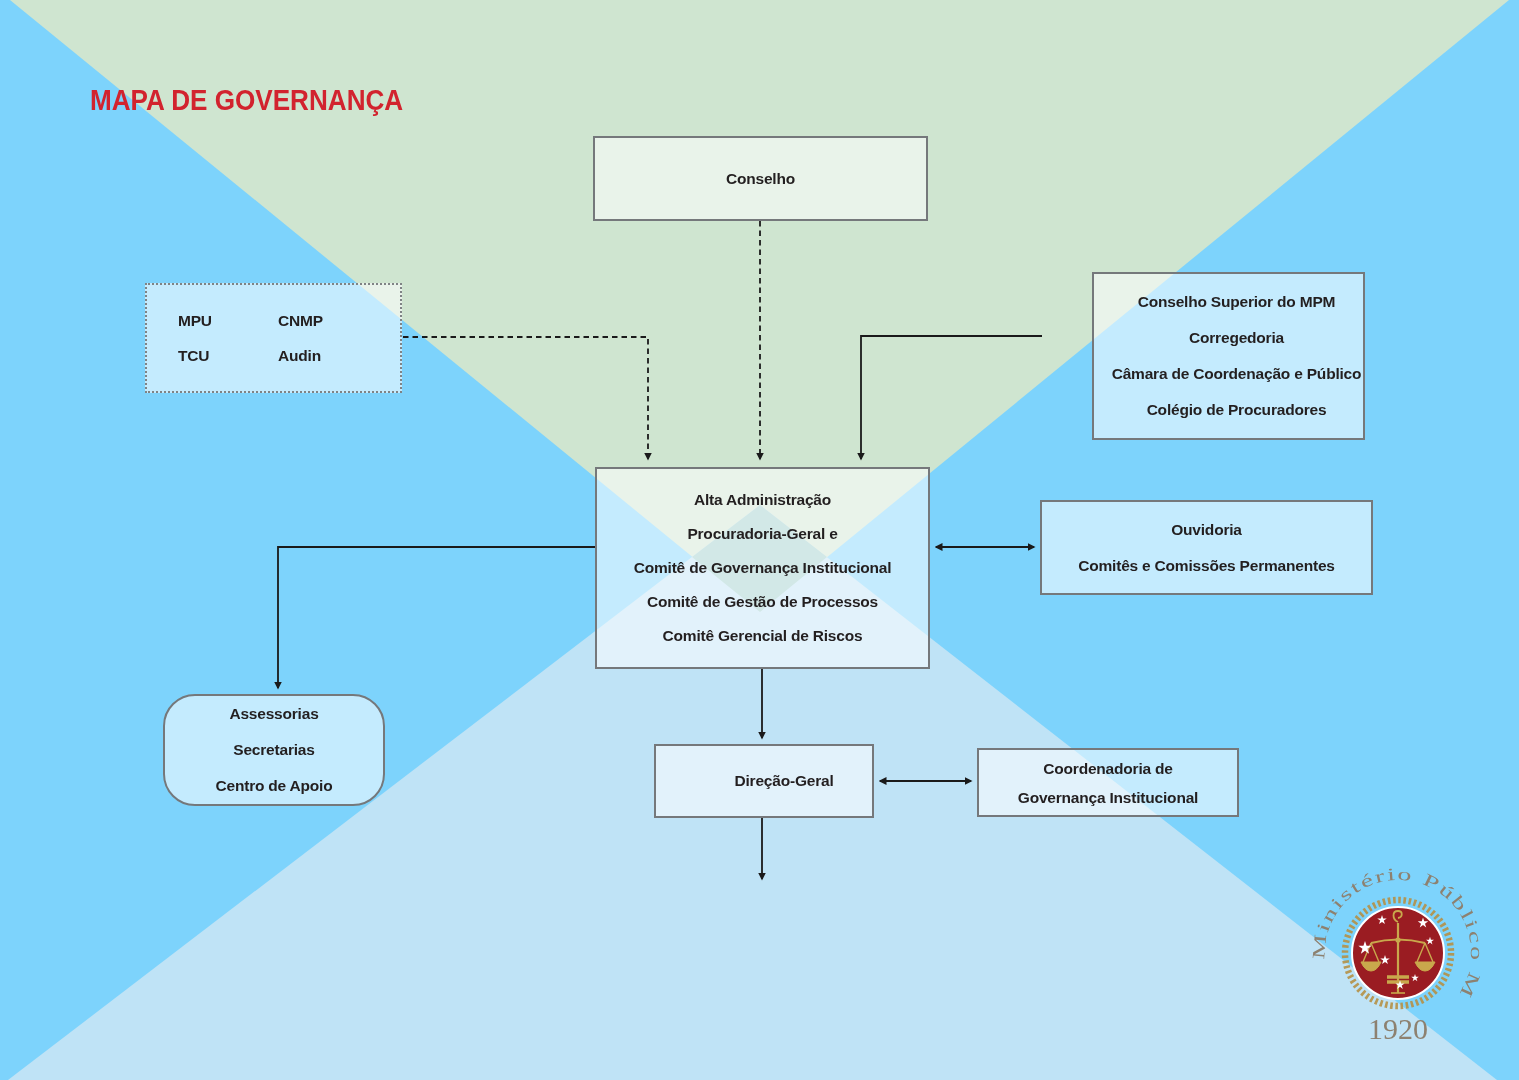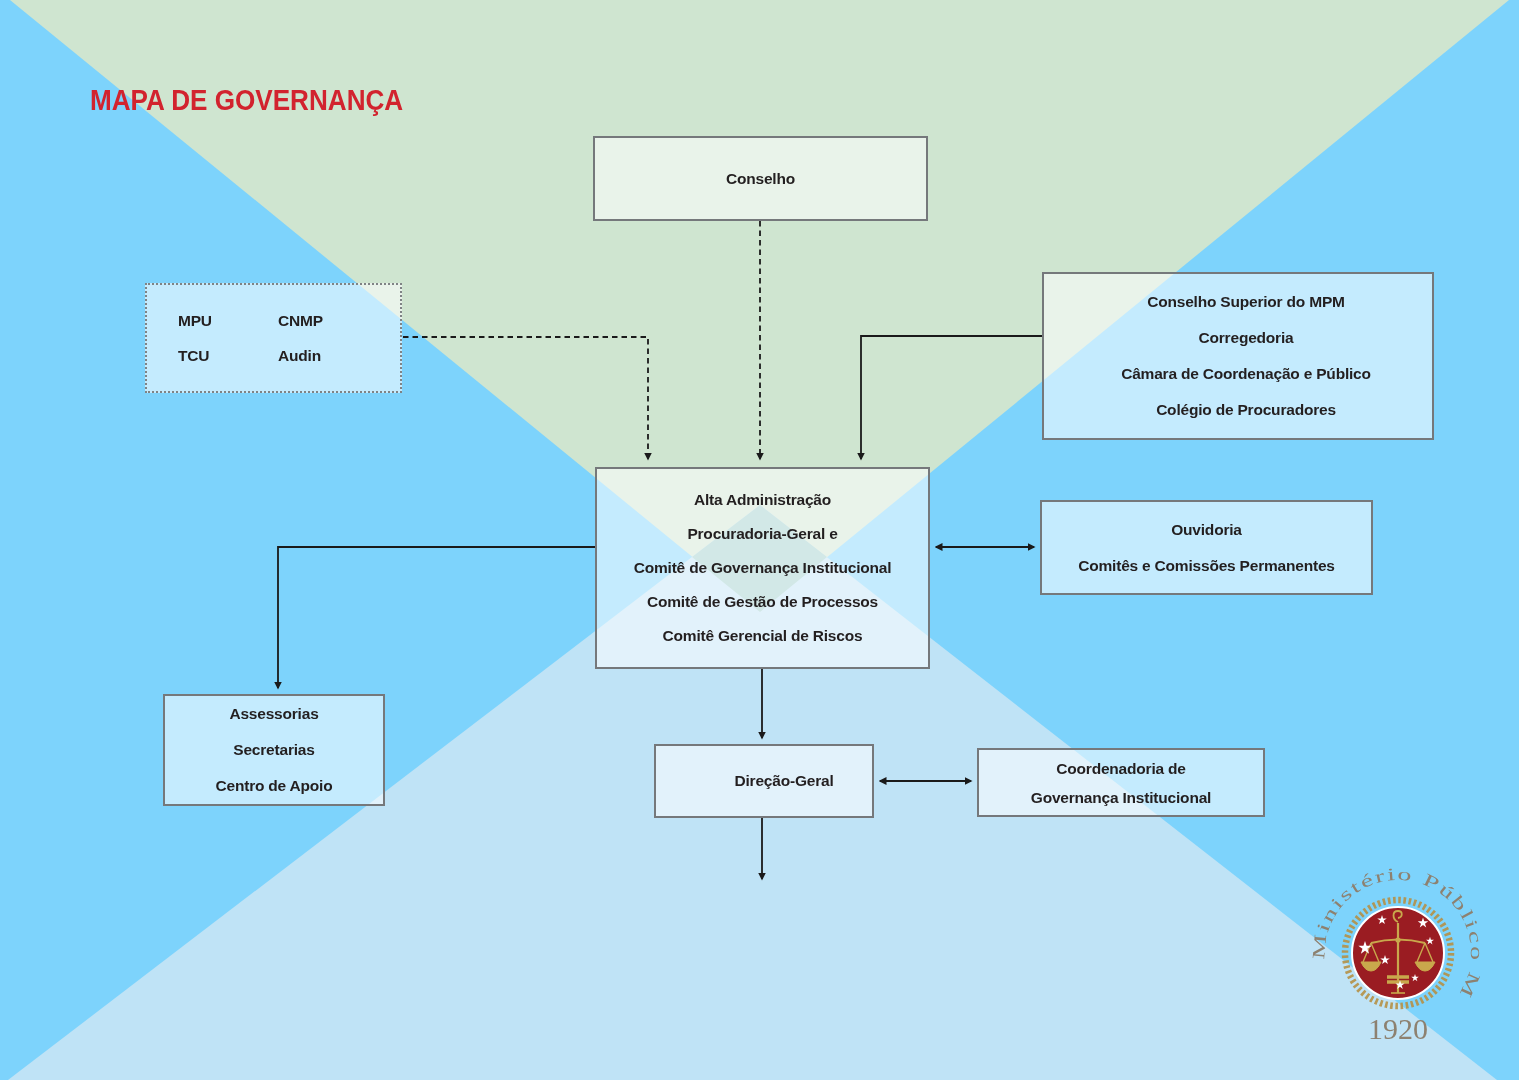--- a/index.html
+++ b/index.html
@@ -24,30 +24,30 @@
   }
   .bl{font-weight:bold;font-size:15.5px;letter-spacing:-0.2px;}
   
   .b-sociedade{left:593px;top:136px;width:335px;height:85px;}
   .b-external{
     left:145px;top:283px;width:257px;height:110px;
     border:2.5px dotted #7f8385;background:rgba(255,255,255,0.55);
     display:grid;grid-template-columns:100px 1fr;align-content:center;
     row-gap:17px;padding:0 0 0 31px;justify-items:start;text-align:left;
   }
-  .b-conselho{left:1042px;top:272px;width:392px;height:168px;padding-left:16px;}
+  .b-conselho{left:1092px;top:272px;width:273px;height:168px;padding-left:16px;}
   .b-conselho .bl{line-height:36px;}
   .b-alta{left:595px;top:467px;width:335px;height:202px;}
   .b-alta .bl{line-height:34px;}
   .b-ouvidoria{left:1040px;top:500px;width:333px;height:95px;}
   .b-ouvidoria .bl{line-height:36px;}
-  .b-assessorias{left:163px;top:694px;width:222px;height:112px;}
+  .b-assessorias{left:163px;top:694px;width:222px;height:112px;border-radius:32px;}
   .b-assessorias .bl{line-height:36px;}
   .b-direcao{left:654px;top:744px;width:220px;height:74px;padding-left:40px;}
-  .b-coordenadoria{left:977px;top:748px;width:288px;height:69px;}
+  .b-coordenadoria{left:977px;top:748px;width:262px;height:69px;}
   .b-coordenadoria .bl{line-height:29px;}
   .b-departamentos{left:598px;top:885px;width:343px;height:82px;}
   
   .seal{position:absolute;left:1283px;top:843px;width:230px;height:220px;}
   .seal text{font-family:"Liberation Serif","DejaVu Serif",serif;}
 </style>
 </head>
 <body>
 
 <div class="canvas">

